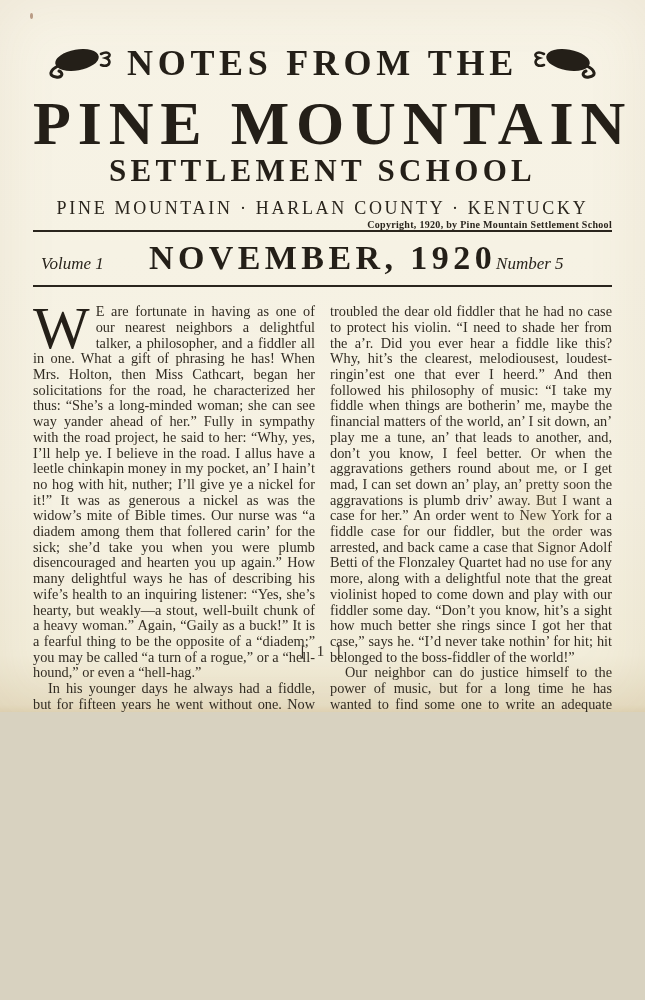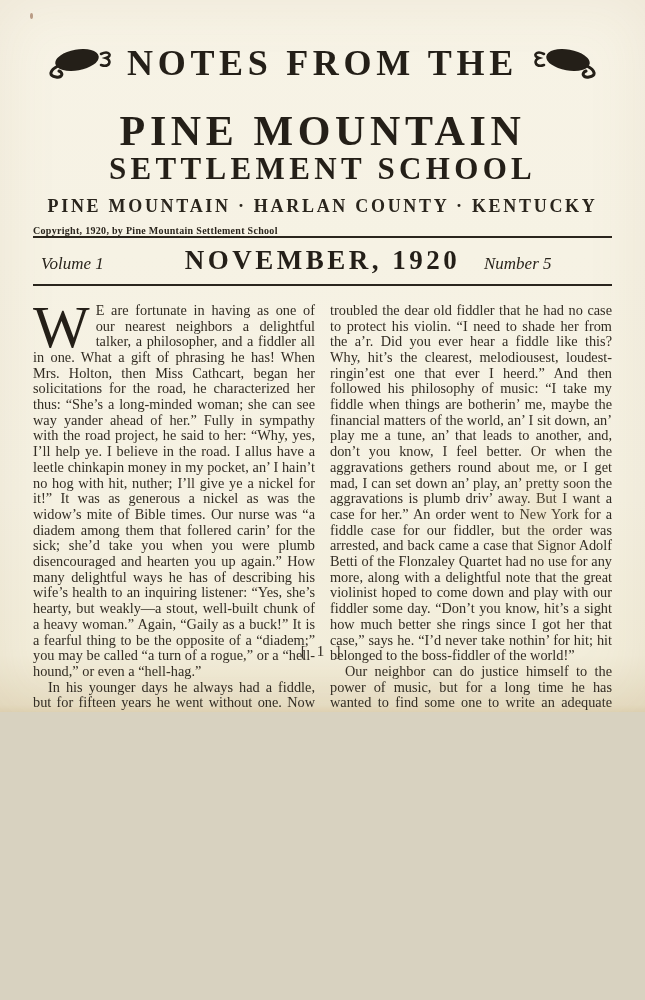--- a/index.html
+++ b/index.html
@@ -19,47 +19,47 @@
   .stain{position:absolute;right:40px;bottom:120px;width:120px;height:160px;background:radial-gradient(ellipse at center,rgba(205,175,110,0.18),rgba(205,175,110,0) 70%);}
 
   
   .kicker-row{display:flex;align-items:center;justify-content:center;gap:14px;}
   .kicker{
     font-size:36px;letter-spacing:.13em;white-space:nowrap;
     font-weight:600;color:#241f18;
   }
   .fleuron{flex:0 0 auto;display:block;}
   .title1{
-    text-align:center;font-size:42px;line-height:1.02;letter-spacing:.11em;
-    font-weight:600;color:#241f18;margin-top:26px;white-space:nowrap;
+    text-align:center;font-size:62px;line-height:1.02;letter-spacing:.11em;
+    font-weight:600;color:#241f18;margin-top:8px;white-space:nowrap;
   }
   .title2{
     text-align:center;font-size:31px;line-height:1.0;letter-spacing:.14em;
     font-weight:600;color:#241f18;white-space:nowrap;
   }
   .location{
     text-align:center;font-size:18px;letter-spacing:.15em;
-    font-weight:700;color:#2a251d;margin-top:12px;white-space:nowrap;
+    font-weight:400;color:#2a251d;margin-top:12px;white-space:nowrap;
   }
   .copyright{
-    text-align:left;font-size:10px;font-weight:700;letter-spacing:.03em;
-    color:#2a251d;margin-top:8px;
+    text-align:right;font-size:10px;font-weight:700;letter-spacing:.03em;
+    color:#2a251d;
   }
 
   
   .issue-bar{
     border-top:2.5px solid #2a251d;
     border-bottom:2.5px solid #2a251d;
     display:flex;align-items:baseline;justify-content:space-between;
     padding:7px 8px 8px 8px;
   }
   .issue-side{font-style:italic;font-size:17px;color:#2a251d;width:120px;}
   .issue-side.right{text-align:left;}
   .issue-date{
-    font-size:27px;letter-spacing:.13em;font-weight:600;color:#241f18;
+    font-size:34px;letter-spacing:.13em;font-weight:600;color:#241f18;
     text-align:center;flex:1;white-space:nowrap;
   }
 
   
   .article{display:flex;gap:15px;margin-top:17px;}
   .col{
     flex:1;min-width:0;
     font-size:14.3px;line-height:15.7px;
     text-align:justify;color:#322c23;
   }

